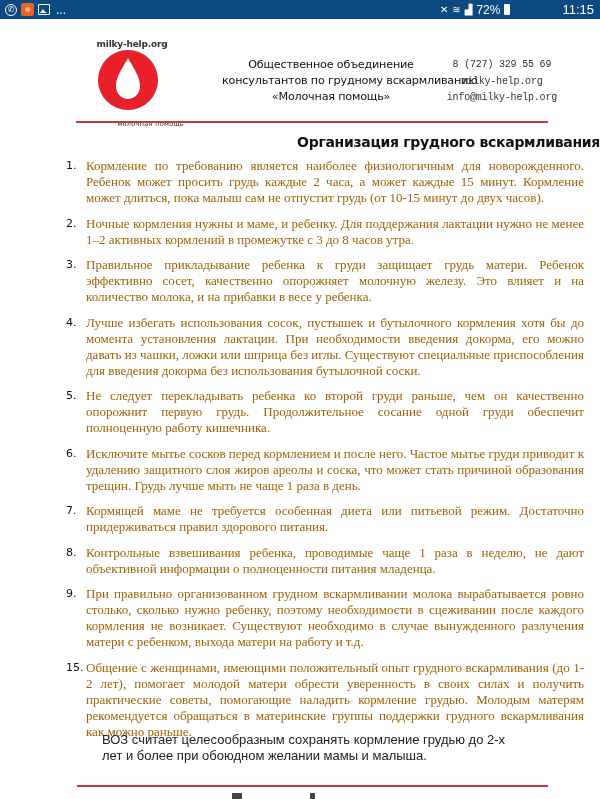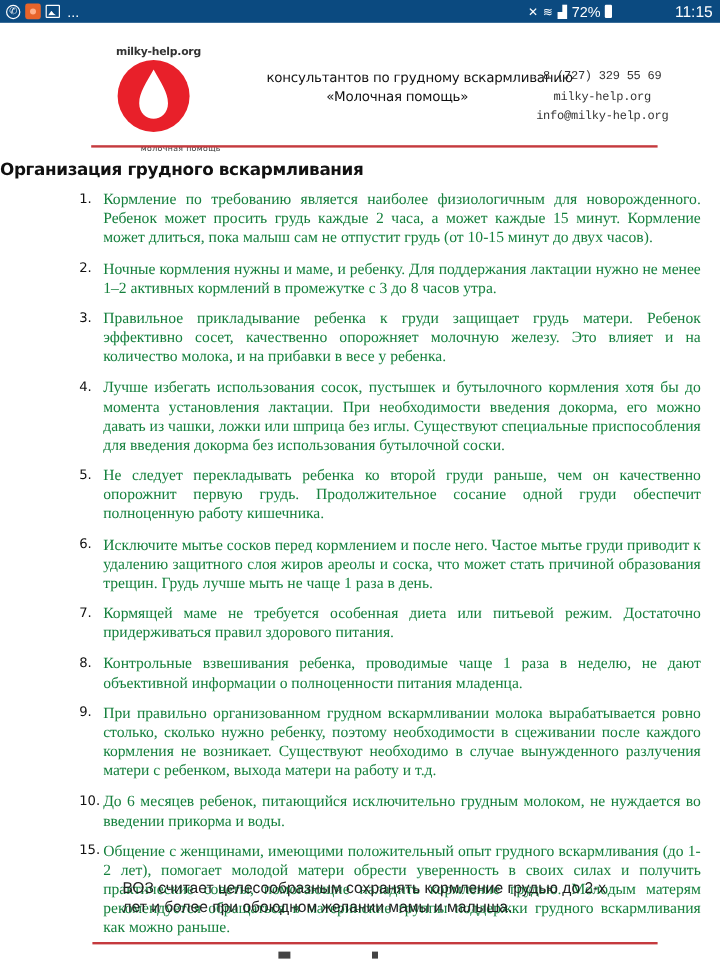--- a/index.html
+++ b/index.html
@@ -31,26 +31,26 @@
     .logo-caption { position: absolute; left: 0; top: 81px; width: 100%; text-align: right; font-size: 6.5px; color: #333; letter-spacing: 0.3px; text-transform: lowercase; }
 
     .org-name { position: absolute; left: 222px; top: 38px; width: 218px; text-align: center; font-size: 11.2px; line-height: 16px; color: #111; font-family: "DejaVu Sans", sans-serif; letter-spacing: -0.2px; }
     .org-name div { white-space: nowrap; }
     .contacts { position: absolute; right: 43px; top: 38px; text-align: center; font-size: 10px; line-height: 16.5px; color: #333; font-family: Liberation Mono, monospace; letter-spacing: -0.2px; }
 
     .divider { position: absolute; left: 76px; width: 472px; height: 2px; background: #c53a3e; }
     .divider.top { top: 121px; }
     .divider.bottom { top: 785px; left: 77px; width: 471px; }
 
-    .doc-title { position: absolute; left: 0; top: 134px; width: 600px; text-align: left; font-size: 14px; color: #111; font-family: "DejaVu Sans", sans-serif; letter-spacing: -0.3px; }
+    .doc-title { position: absolute; left: 0; top: 134px; width: 600px; text-align: right; font-size: 14px; color: #111; font-family: "DejaVu Sans", sans-serif; letter-spacing: -0.3px; }
 
     .list { position: absolute; left: 66px; top: 158px; width: 518px; }
     .item { position: relative; padding-left: 20px; margin-bottom: 9.5px; }
     .item-num { position: absolute; left: 0; top: 0; font-family: "DejaVu Sans", sans-serif; font-size: 11px; color: #111; line-height: 16px; }
-    .item-text { font-family: "Liberation Serif", serif; font-size: 13px; line-height: 16px; color: #15803d; text-align: justify; }
+    .item-text { font-family: "Liberation Serif", serif; font-size: 13px; line-height: 16px; color: #a16207; text-align: justify; }
 
     .note { position: absolute; left: 102px; top: 732px; width: 420px; font-family: Liberation Sans, sans-serif; font-size: 13px; line-height: 16px; color: #222; }
 
     .next-page-hint { position: absolute; top: 793px; height: 6px; background: #444; }
   </style>
 </head>
 <body>
 
 <div class="status-bar">
   <div class="sb-left">
@@ -73,20 +73,21 @@
   <div class="logo">
     <div class="logo-url">milky-help.org</div>
     <svg class="logo-drop" viewBox="0 0 62 62">
       <circle cx="31" cy="31" r="30" fill="#e8202a"></circle>
       <path d="M31 9 C 37 20, 43 28, 43 37 C 43 45, 37 50, 31 50 C 25 50, 19 45, 19 37 C 19 28, 25 20, 31 9 Z" fill="#ffffff"></path>
     </svg>
     <div class="logo-caption">молочная помощь</div>
   </div>
 
   <div class="org-name">
+    <div>Общественное объединение</div>
     <div>консультантов по грудному вскармливанию</div>
     <div>«Молочная помощь»</div>
   </div>
 
   <div class="contacts">
     <div>8 (727) 329 55 69</div>
     <div>milky-help.org</div>
     <div>info@milky-help.org</div>
   </div>
 </div>
@@ -126,24 +127,20 @@
   </div>
   <div class="item">
     <span class="item-num">8.</span>
     <div class="item-text">Контрольные взвешивания ребенка, проводимые чаще 1 раза в неделю, не дают объективной информации о полноценности питания младенца.</div>
   </div>
   <div class="item">
     <span class="item-num">9.</span>
     <div class="item-text">При правильно организованном грудном вскармливании молока вырабатывается ровно столько, сколько нужно ребенку, поэтому необходимости в сцеживании после каждого кормления не возникает. Существуют необходимо в случае вынужденного разлучения матери с ребенком, выхода матери на работу и т.д.</div>
   </div>
   <div class="item">
-    <span class="item-num">10.</span>
-    <div class="item-text">До 6 месяцев ребенок, питающийся исключительно грудным молоком, не нуждается во введении прикорма и воды.</div>
-  </div>
-  <div class="item">
     <span class="item-num">15.</span>
     <div class="item-text">Общение с женщинами, имеющими положительный опыт грудного вскармливания (до 1-2 лет), помогает молодой матери обрести уверенность в своих силах и получить практические советы, помогающие наладить кормление грудью. Молодым матерям рекомендуется обращаться в материнские группы поддержки грудного вскармливания как можно раньше.</div>
   </div>
 </div>
 
 <p class="note">ВОЗ считает целесообразным сохранять кормление грудью до 2-х лет и более при обоюдном желании мамы и малыша.</p>
 
 <div class="divider bottom"></div>
 
 <div class="next-page-hint" style="left:232px;width:10px;"></div>

